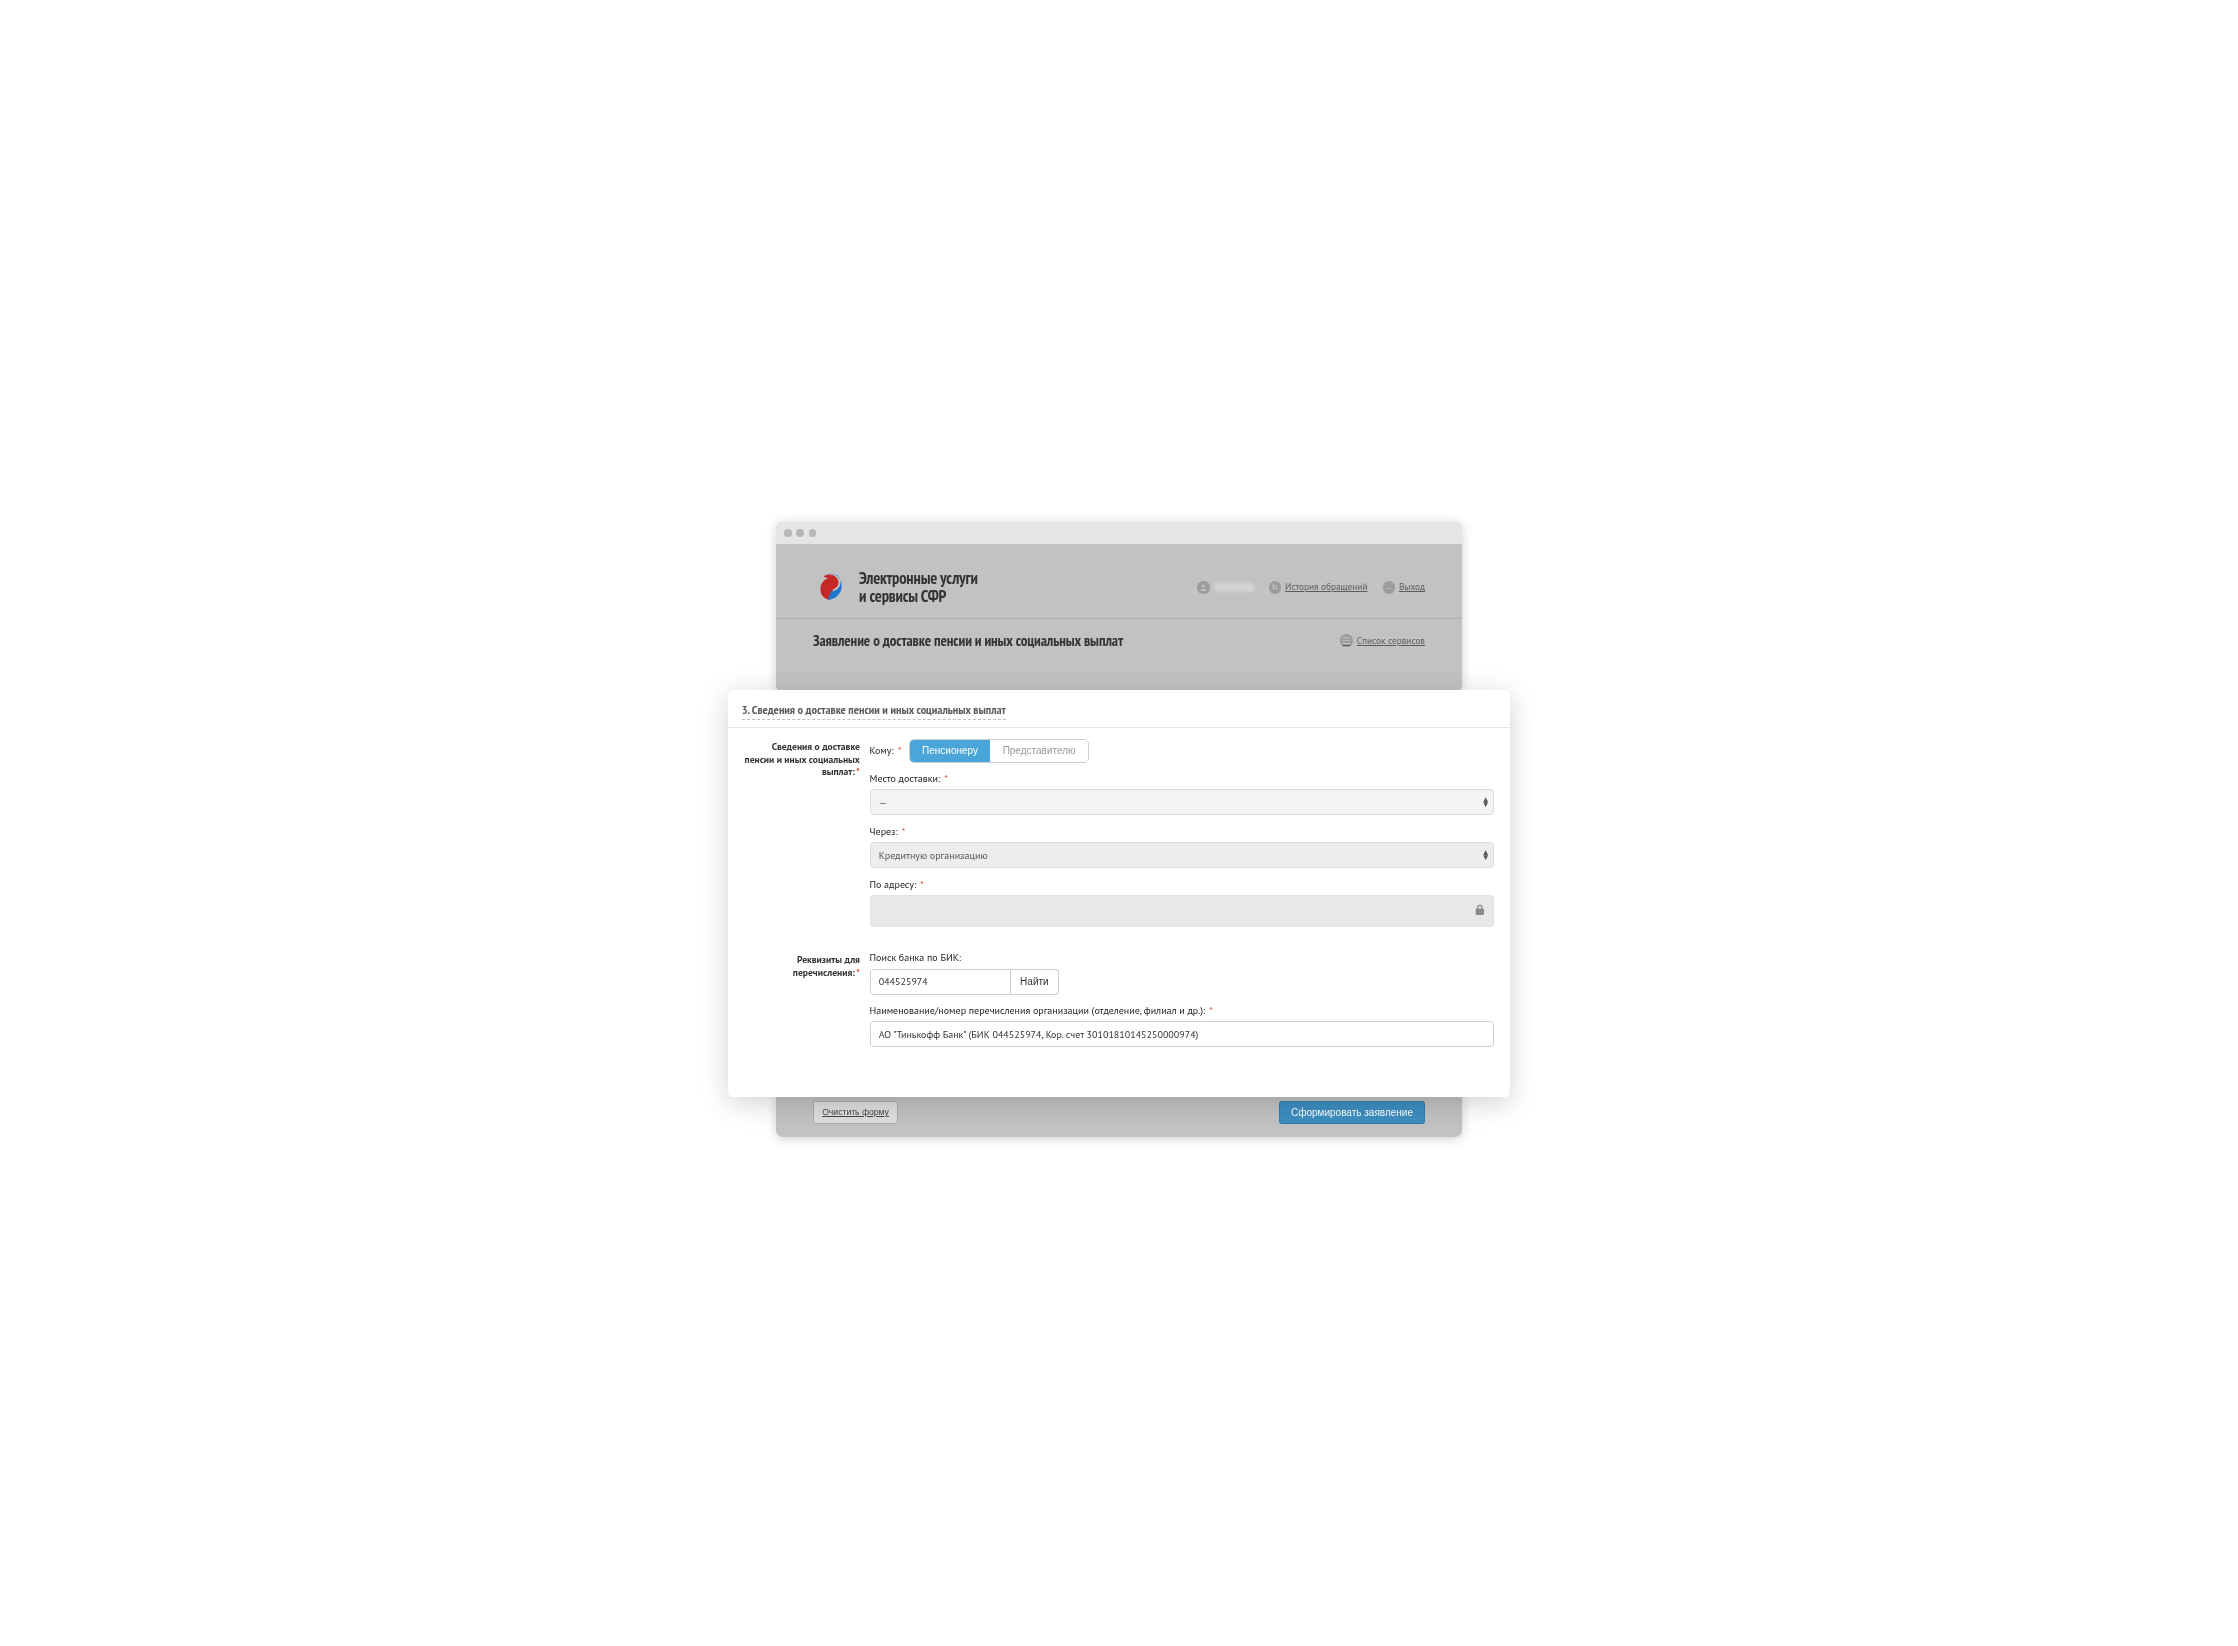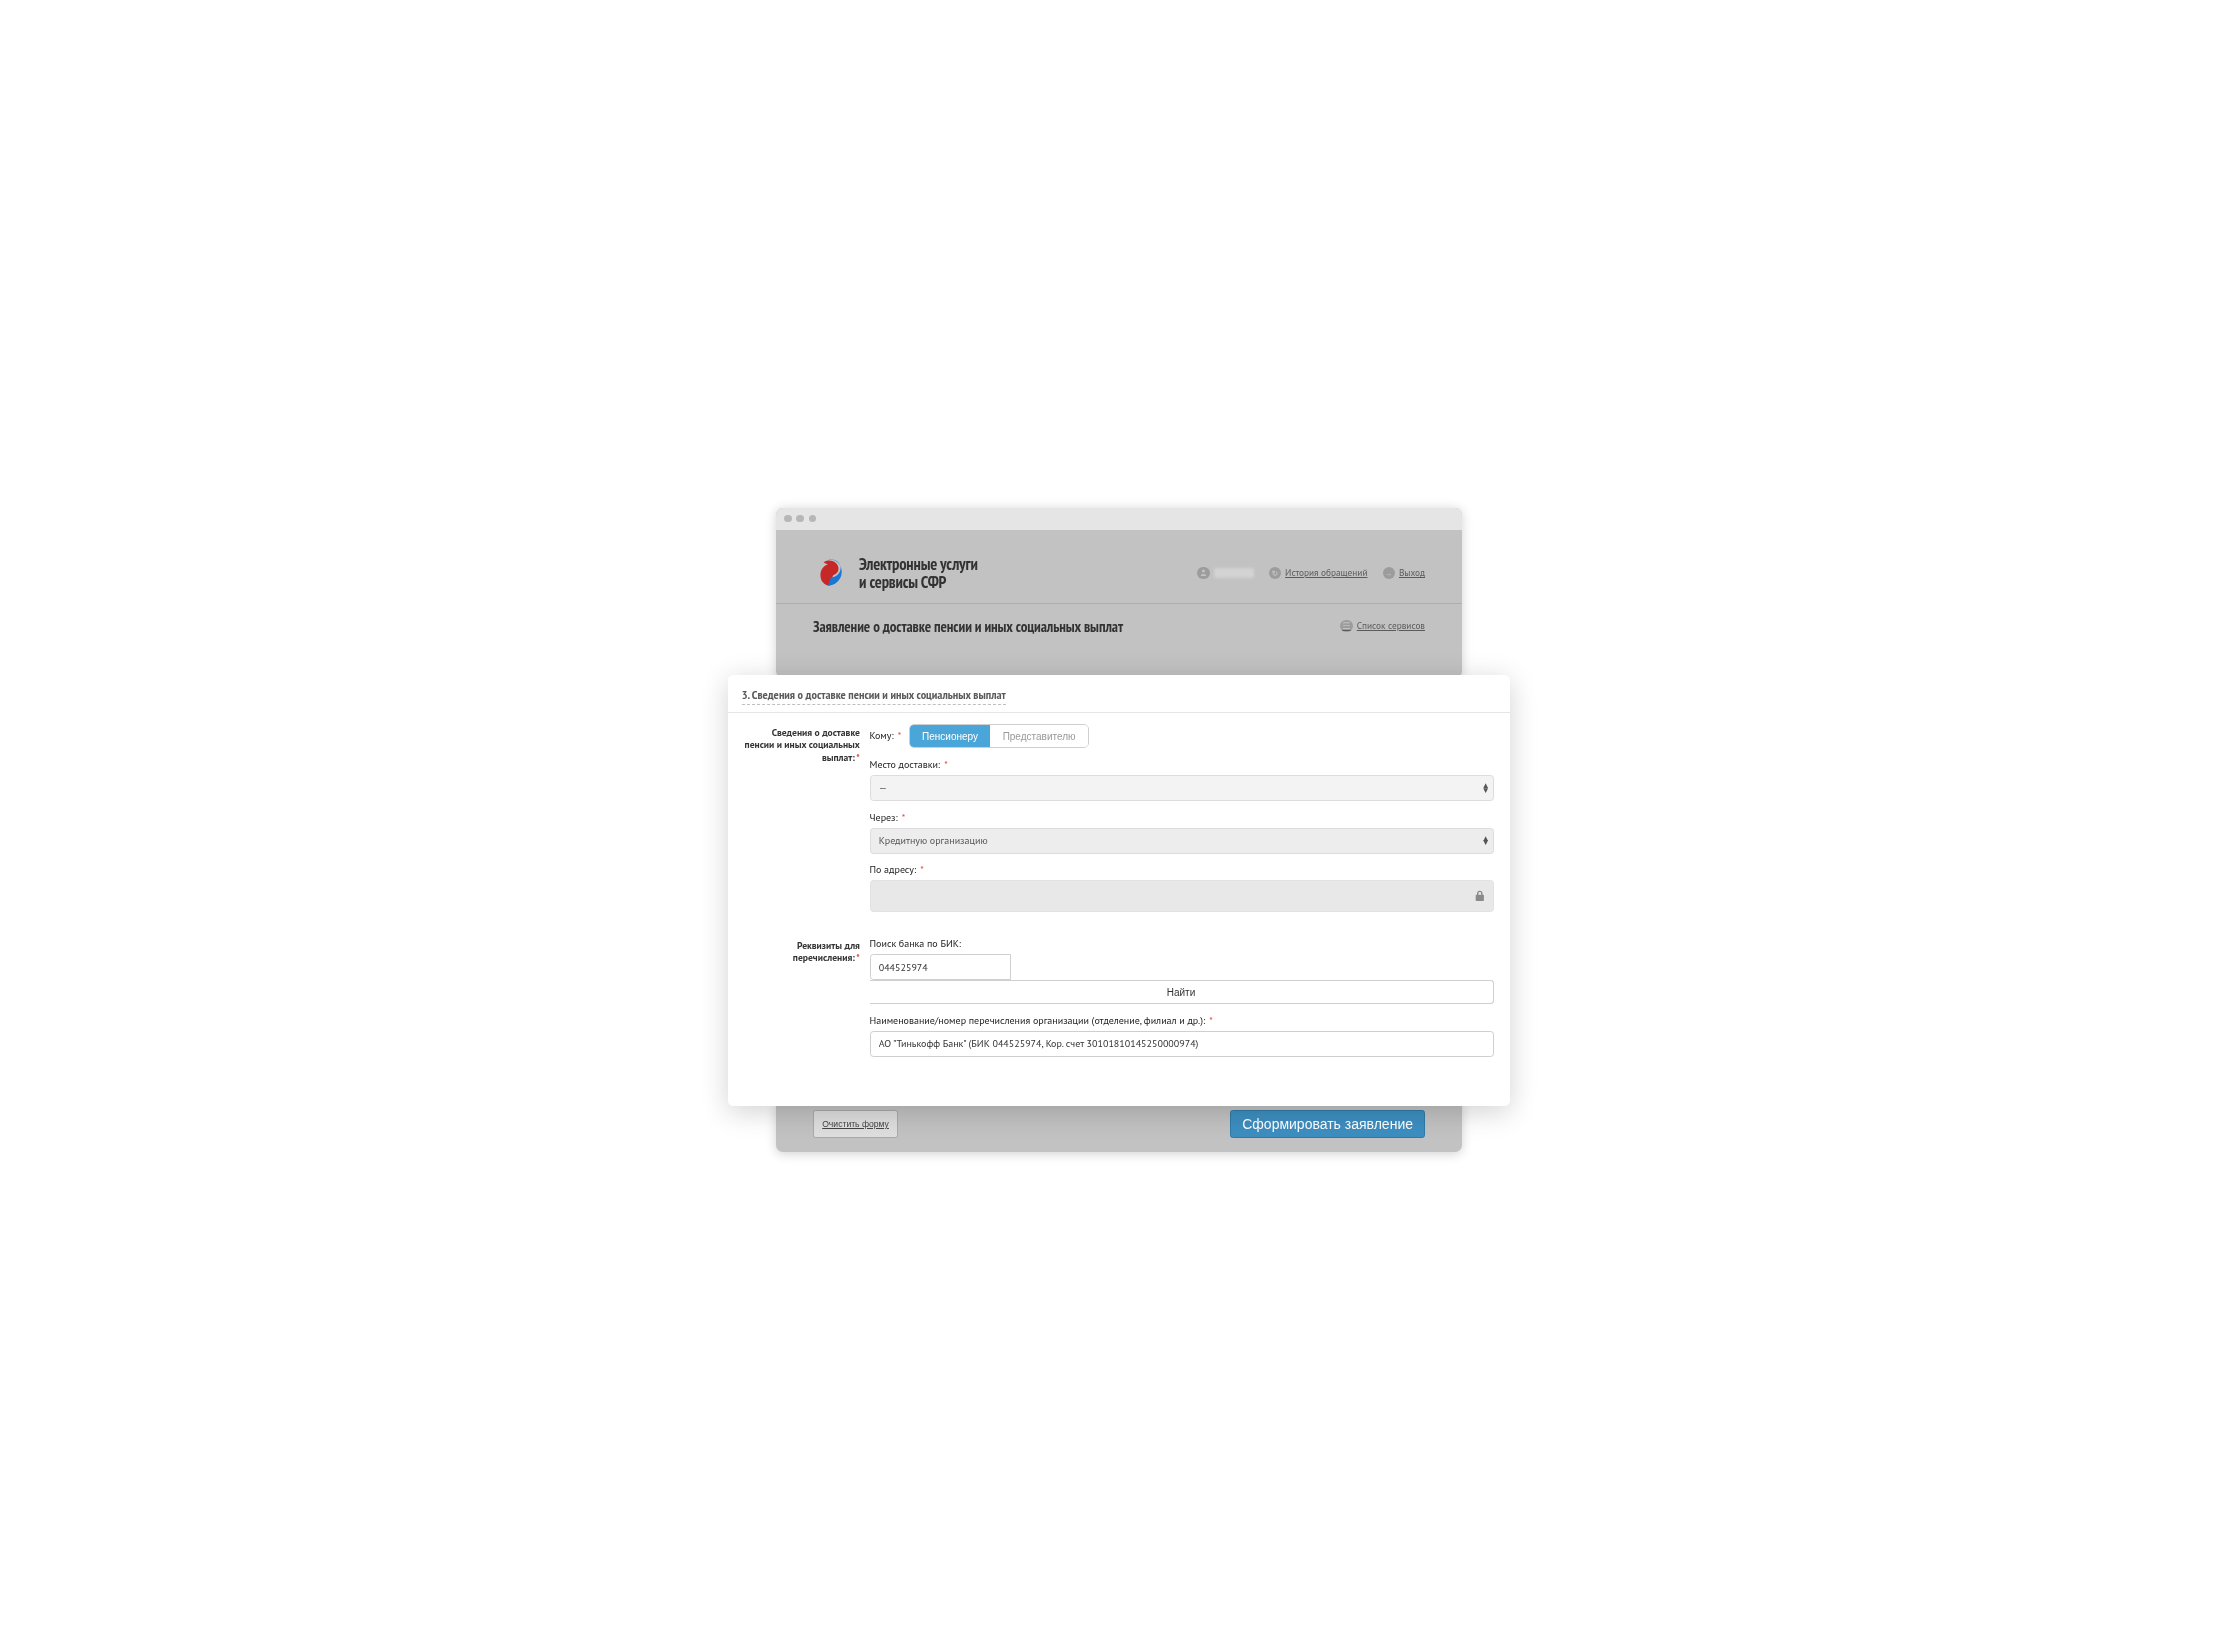--- a/index.html
+++ b/index.html
@@ -156,21 +156,21 @@
 }
 .lock-icon { position: absolute; right: 8.2px; top: 8.2px; color: #8a8a8a; font-size: 11px; }
 .text-input {
   border: 0.7px solid #cfcfcf;
   border-radius: 3.4px;
   padding: 5.5px 8.2px;
   font-size: 10px;
   color: #333;
   font-family: inherit;
 }
-.bik-row { display: flex; flex-direction: column; }
+.bik-row { display: flex; }
 .bik-input { width: 141px; border-radius: 3.4px 0 0 3.4px; }
 .find-btn {
   border: 0.7px solid #cfcfcf; border-left: none;
   border-radius: 0 3.4px 3.4px 0;
   background: #fff;
   padding: 5.5px 9.6px;
   font-size: 10px;
   cursor: pointer;
   color:#333;
 }
@@ -206,21 +206,21 @@
   font-size: 8.6px;
   color: #444;
   cursor: pointer;
   text-decoration: underline;
 }
 .btn-primary {
   background: #3d8ec0;
   border: 0.7px solid #2f7aa8;
   border-radius: 2.7px;
   padding: 4.8px 11px;
-  font-size: 14px;
+  font-size: 10px;
   color: #fff;
   cursor: pointer;
 }
 </style>
 </head>
 <body>
 
 <div class="frame">
   <div class="browser-window">
     <div class="window-chrome">

